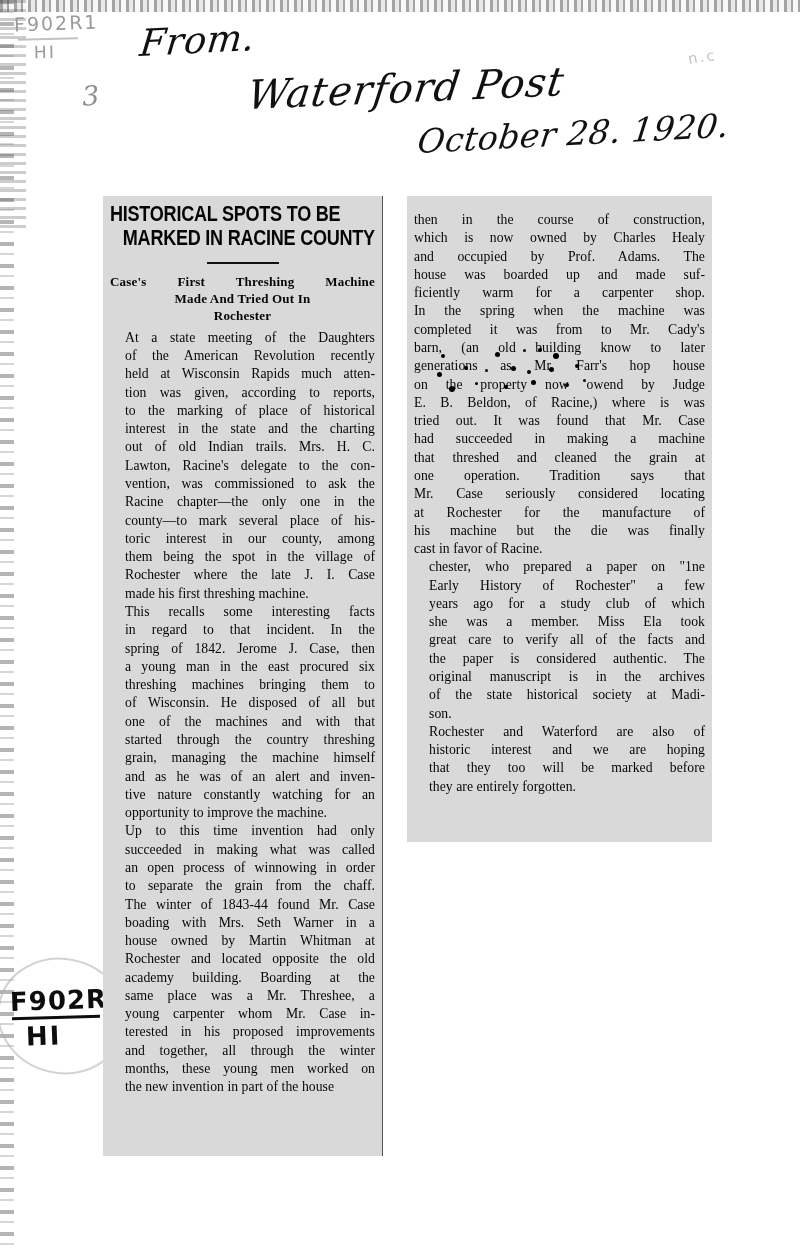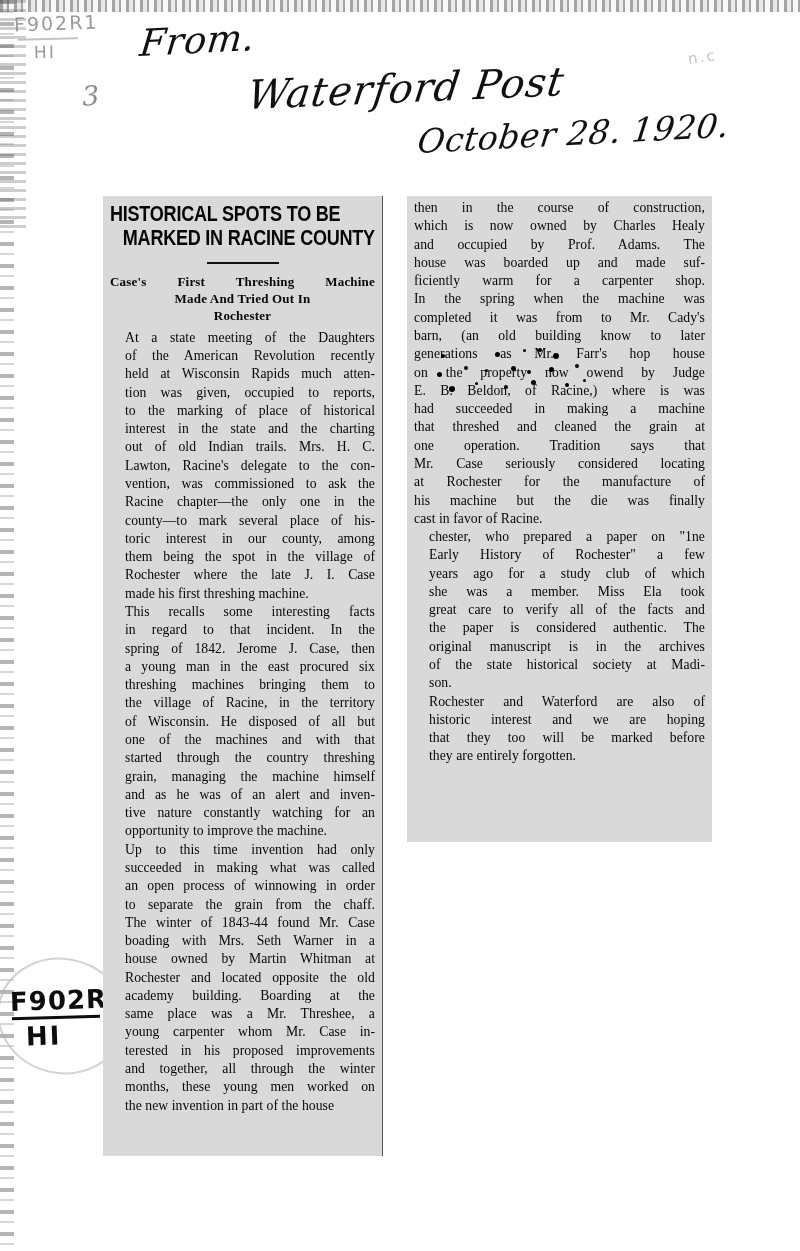--- a/index.html
+++ b/index.html
@@ -296,40 +296,39 @@
       <div class="subhead">
         <span class="sl sl1">Case's First Threshing Machine</span>
         <span class="sl">Made And Tried Out In</span>
         <span class="sl">Rochester</span>
       </div>
       <div id="col1-body">
           <div class="body-p">
             <span class="ln" style="text-indent: 15px;">At a state meeting of the Daughters</span>
             <span class="ln">of the American Revolution recently</span>
             <span class="ln">held at Wisconsin Rapids much atten-</span>
-            <span class="ln">tion was given, occupied to reports,</span>
+            <span class="ln">tion was given, according to reports,</span>
             <span class="ln">to the marking of place of historical</span>
             <span class="ln">interest in the state and the charting</span>
             <span class="ln">out of old Indian trails.  Mrs. H. C.</span>
             <span class="ln">Lawton, Racine's delegate to the con-</span>
             <span class="ln">vention, was commissioned to ask the</span>
             <span class="ln">Racine chapter—the only one in the</span>
             <span class="ln">county—to mark several place of his-</span>
             <span class="ln">toric interest in our county,  among</span>
             <span class="ln">them being the spot in the village of</span>
             <span class="ln">Rochester where the late J. I. Case</span>
             <span class="ln last">made his first threshing machine.</span>
           </div>
           <div class="body-p">
             <span class="ln" style="text-indent: 15px;">This recalls some interesting facts</span>
             <span class="ln">in regard to that incident.  In the</span>
             <span class="ln">spring of 1842. Jerome J. Case, then</span>
             <span class="ln">a young man in the east procured six</span>
             <span class="ln">threshing machines bringing them to</span>
-            <span class="ln">the village of Racine, in the territory</span>
             <span class="ln">of Wisconsin.  He disposed of all but</span>
             <span class="ln">one of the machines and with that</span>
             <span class="ln">started through the country threshing</span>
             <span class="ln">grain, managing the machine himself</span>
             <span class="ln">and as he was of an alert and inven-</span>
             <span class="ln">tive nature constantly watching for an</span>
             <span class="ln last">opportunity to improve the machine.</span>
           </div>
           <div class="body-p">
             <span class="ln" style="text-indent: 15px;">Up to this time invention had only</span>
@@ -346,34 +345,35 @@
             <span class="ln">terested in his proposed improvements</span>
             <span class="ln">and together, all through the winter</span>
             <span class="ln">months, these young men worked on</span>
             <span class="ln last">the new invention in part of the house</span>
           </div>
         </div>
     </div>
   </div>
 
   <div class="clip" id="clip-col2">
-    <div class="col-inner" style="padding-top:3px;">
+    <div class="col-inner" style="padding-top:15px;">
       <div id="col2-body">
           <div class="body-p cont">
             <span class="ln">then in the course  of construction,</span>
             <span class="ln">which is now owned by Charles Healy</span>
             <span class="ln">and occupied by Prof. Adams.  The</span>
             <span class="ln">house was boarded up and made suf-</span>
             <span class="ln">ficiently warm for a carpenter shop.</span>
             <span class="ln">In the spring when the machine was</span>
             <span class="ln">completed it was from to Mr. Cady's</span>
             <span class="ln">barn, (an old building know to later</span>
             <span class="ln">generations as Mr. Farr's hop house</span>
             <span class="ln">on the property now owend by Judge</span>
             <span class="ln">E. B. Beldon, of Racine,) where is was</span>
+            <span class="ln">tried out.  It was found that Mr. Case</span>
             <span class="ln">had succeeded in making a machine</span>
             <span class="ln">that threshed and cleaned the grain at</span>
             <span class="ln">one operation.  Tradition says  that</span>
             <span class="ln">Mr. Case seriously considered locating</span>
             <span class="ln">at Rochester for the manufacture of</span>
             <span class="ln">his machine but the die was finally</span>
             <span class="ln last">cast in favor of Racine.</span>
           </div>
           <div class="body-p">
             <span class="ln">chester, who prepared a paper on "1ne</span>

